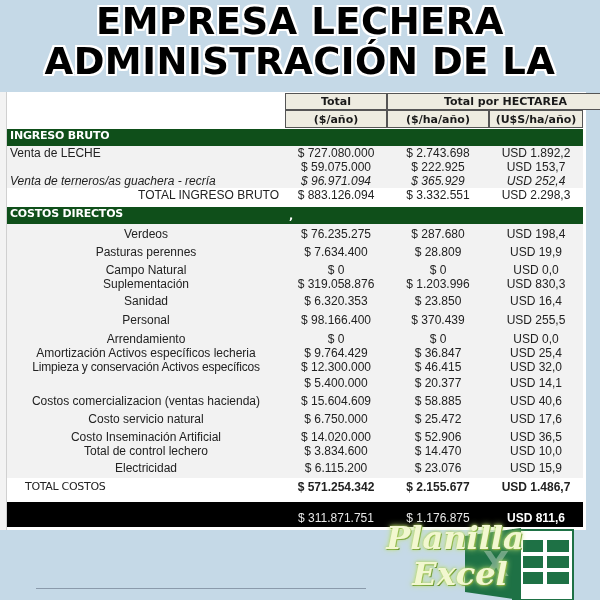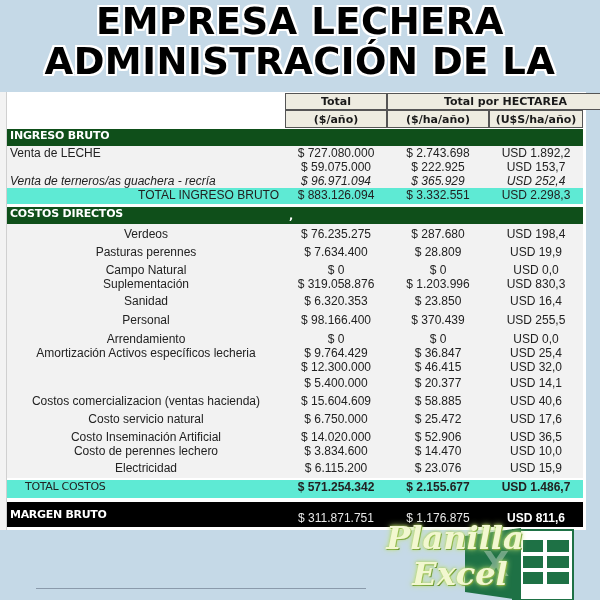--- a/index.html
+++ b/index.html
@@ -47,21 +47,21 @@
   }
   .row .lbl { width: 278px; padding-left: 3px; white-space: nowrap; overflow: hidden; }
   .row .c1 { position: absolute; left: 278px; width: 102px; text-align: center; }
   .row .c2 { position: absolute; left: 380px; width: 102px; text-align: center; }
   .row .c3 { position: absolute; left: 482px; width: 94px; text-align: center; }
   .section {
     background: #0f4f1a; color: #fff; font-weight: bold; font-size: 11px;
     font-family: "DejaVu Sans", sans-serif; letter-spacing: -0.2px;
   }
   .body-bg { background: #f2f2f2; }
-  .total-row { background: #5eead4; }
+  .total-row { background: #ffffff; }
   .margin-row { background: #000; color: #e8e8e8; }
   .center-lbl { text-align: center; padding-left: 0 !important; }
   .excel-logo {
     position: absolute; left: 465px; top: 528px; width: 110px; height: 72px;
   }
   .brand {
     position: absolute; left: 370px; top: 520px; width: 170px;
     text-align: center;
     font-family: "DejaVu Serif", serif; font-style: italic; font-weight: bold;
     color: #f2f7d0;
@@ -170,20 +170,21 @@
     <span class="c2">$ 0</span>
     <span class="c3">USD 0,0</span>
   </div>
   <div class="row" style="top:254px; height:14px;">
     <span class="lbl center-lbl">Amortización  Activos específicos lecheria</span>
     <span class="c1">$ 9.764.429</span>
     <span class="c2">$ 36.847</span>
     <span class="c3">USD 25,4</span>
   </div>
   <div class="row" style="top:268px; height:14px;">
+    <span class="lbl center-lbl" style="letter-spacing:-0.2px;">Limpieza y conservación Activos específicos</span>
     <span class="c1">$ 12.300.000</span>
     <span class="c2">$ 46.415</span>
     <span class="c3">USD 32,0</span>
   </div>
   <div class="row" style="top:284px; height:16px;">
     <span class="c1">$ 5.400.000</span>
     <span class="c2">$ 20.377</span>
     <span class="c3">USD 14,1</span>
   </div>
   <div class="row" style="top:302px; height:16px;">
@@ -198,41 +199,40 @@
     <span class="c2">$ 25.472</span>
     <span class="c3">USD 17,6</span>
   </div>
   <div class="row" style="top:338px; height:14px;">
     <span class="lbl center-lbl">Costo Inseminación Artificial</span>
     <span class="c1">$ 14.020.000</span>
     <span class="c2">$ 52.906</span>
     <span class="c3">USD 36,5</span>
   </div>
   <div class="row" style="top:352px; height:14px;">
-    <span class="lbl center-lbl">Costo de perennes lechero</span>
+    <span class="lbl center-lbl">Total de control lechero</span>
     <span class="c1">$ 3.834.600</span>
     <span class="c2">$ 14.470</span>
     <span class="c3">USD 10,0</span>
   </div>
   <div class="row" style="top:369px; height:16px;">
     <span class="lbl center-lbl">Electricidad</span>
     <span class="c1">$ 6.115.200</span>
     <span class="c2">$ 23.076</span>
     <span class="c3">USD 15,9</span>
   </div>
 
   <div class="row total-row" style="top:388px; height:18px; font-weight:bold;">
     <span class="lbl" style="padding-left:18px; font-weight:normal; font-size:11px; font-family:'DejaVu Sans', sans-serif; letter-spacing:-0.3px;">TOTAL COSTOS</span>
     <span class="c1">$ 571.254.342</span>
     <span class="c2">$ 2.155.677</span>
     <span class="c3">USD 1.486,7</span>
   </div>
 
   <div class="row margin-row" style="top:410px; height:25px; padding-top:6px;">
-    <span class="lbl" style="font-weight:bold; color:#fff; font-size:11px; font-family:'DejaVu Sans', sans-serif; letter-spacing:-0.3px;">MARGEN BRUTO</span>
     <span class="c1" style="top:9px;">$ 311.871.751</span>
     <span class="c2" style="top:9px;">$ 1.176.875</span>
     <span class="c3" style="top:9px; font-weight:bold; color:#fff;">USD 811,6</span>
   </div>
 </div>
 
 <div class="underline"></div>
 
 <svg class="excel-logo" viewBox="0 0 110 72">
   <rect x="48" y="2" width="60" height="70" fill="#ffffff"></rect>

